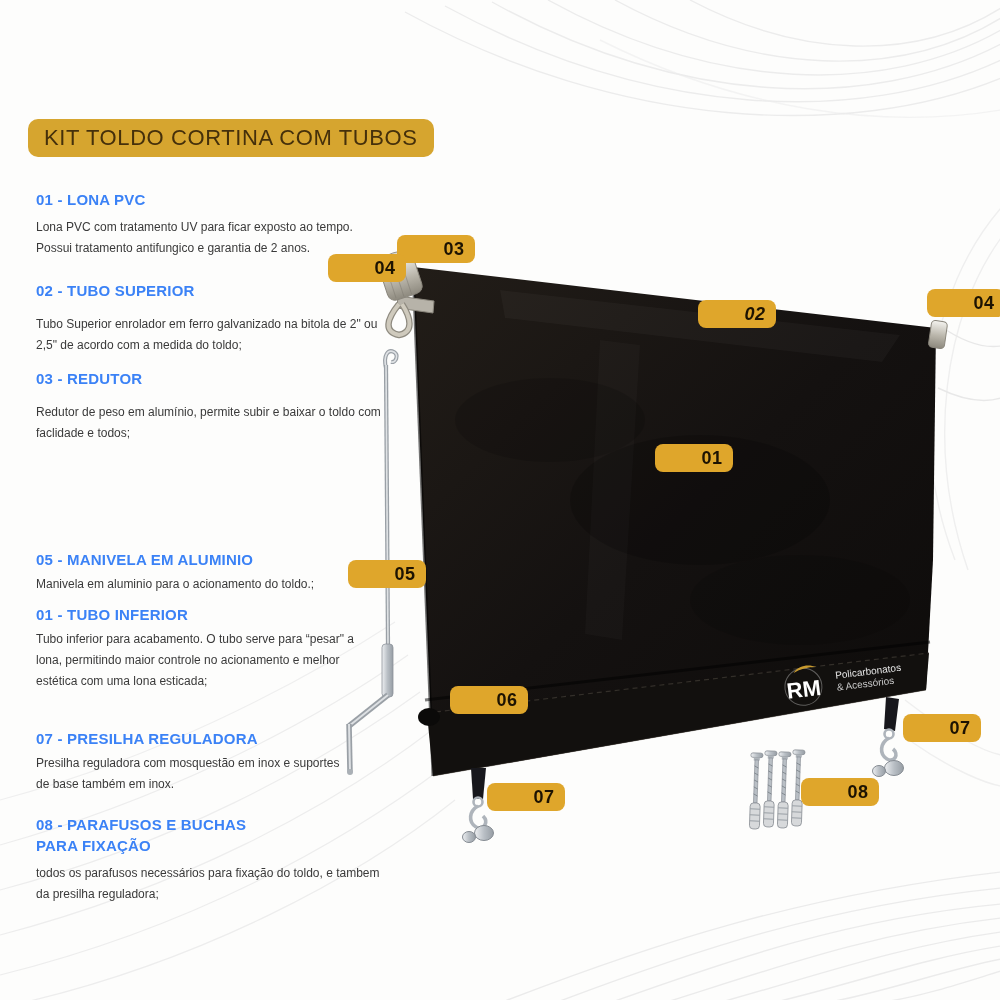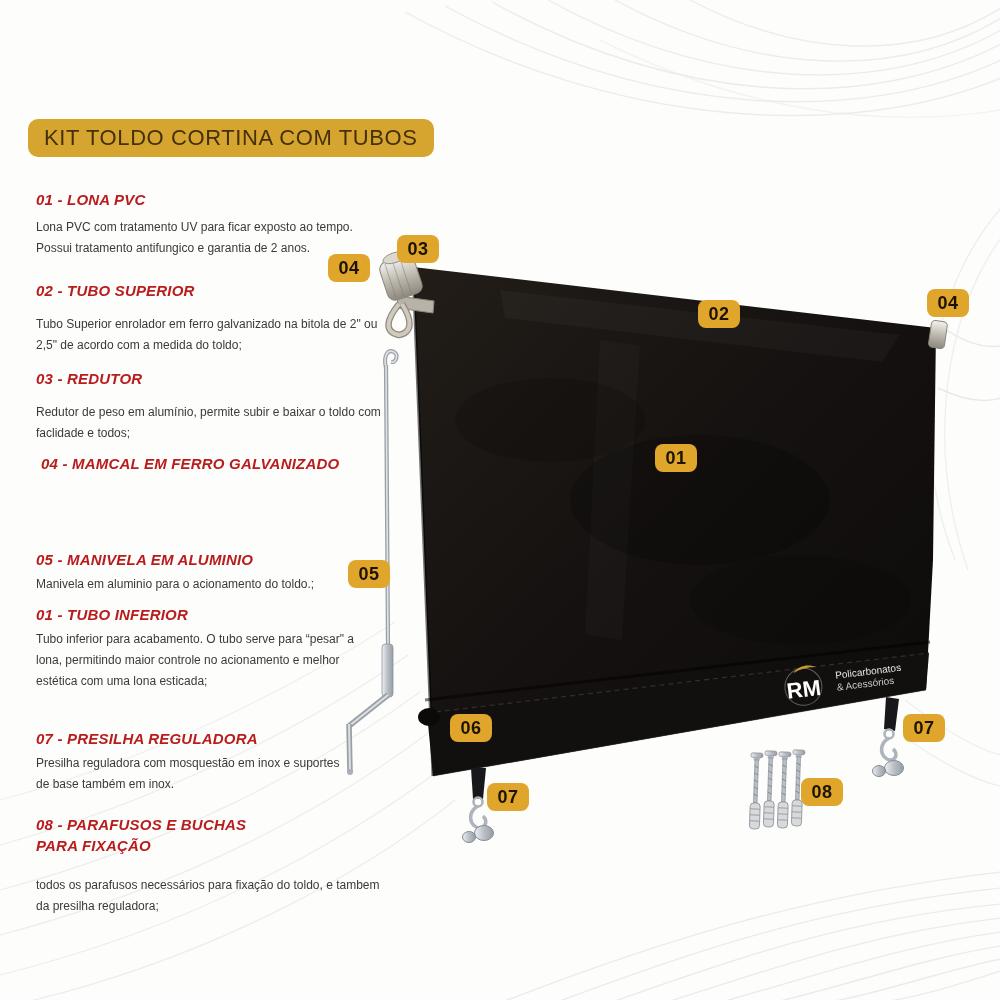--- a/index.html
+++ b/index.html
@@ -6,29 +6,29 @@
   .canvas{position:relative;width:1000px;height:1000px;background:#fdfdfc;overflow:hidden;
           font-family:"Liberation Sans",sans-serif;}
   svg.art{position:absolute;left:0;top:0;width:1000px;height:1000px;}
 
   .banner{position:absolute;left:28px;top:119px;height:38px;line-height:38px;
           padding:0 16px;background:#d6a52f;border-radius:10px;
           font-size:22px;letter-spacing:.6px;color:#45300b;white-space:nowrap;}
 
   .section{position:absolute;left:36px;width:360px;}
   .section h3{margin:0 0 7px 0;font-size:15px;line-height:21px;font-weight:bold;
-              color:#b91c1c;letter-spacing:.2px;font-style:italic;}
-  .section h3.second{margin:-4px 0 19px 0;}
+              color:#3b82f6;letter-spacing:.2px;}
+  .section h3.second{margin:-4px 0 7px 0;}
   .section p{margin:0;font-size:12px;line-height:21px;color:#3a3a3a;}
   .gap-lg h3{margin-bottom:13px;}
   .gap-sm h3{margin-bottom:4px;}
 
   .badge{position:absolute;width:42px;height:28px;background:#dfa62b;border-radius:8px;
          display:flex;align-items:center;justify-content:center;
-         font-size:18px;font-weight:bold;color:#1d1302;letter-spacing:.5px;}
+         font-size:18px;font-weight:bold;color:#1d1302;letter-spacing:.5px;padding-left:36px;}
 
   .rm-logo{position:absolute;left:783px;top:662px;display:flex;gap:7px;align-items:center;
            transform:rotate(-7deg);}
   .rm-mark{position:relative;width:46px;height:38px;}
   .rm-ring{position:absolute;left:1px;top:1px;width:36px;height:36px;border-radius:50%;
            border:1px solid rgba(255,255,255,.32);}
   .rm-text{position:absolute;left:3px;bottom:2px;font-size:22px;font-weight:bold;color:#fff;}
   .rm-swoosh{position:absolute;left:10px;top:-3px;}
   .rm-lines{display:flex;flex-direction:column;font-size:10px;line-height:1.25;}
   .rm-line1{color:#e6e6e6;}
@@ -234,21 +234,20 @@
   </div>
   <div class="section gap-lg" style="top:280px;width:350px;">
     <h3>02 - TUBO SUPERIOR</h3>
     <p>Tubo Superior enrolador em ferro galvanizado na bitola de 2" ou 2,5" de acordo com a medida do toldo;</p>
   </div>
   <div class="section gap-lg" style="top:368px;width:350px;">
     <h3>03 - REDUTOR</h3>
     <p>Redutor de peso em alumínio, permite subir e baixar o toldo com faclidade e todos;</p>
   </div>
   <div class="section gap-lg" style="top:453px;left:41px;width:340px;">
-    <h3>04 - MAMCAL  EM FERRO GALVANIZADO</h3>
   </div>
   <div class="section gap-sm" style="top:549px;width:340px;">
     <h3>05 - MANIVELA EM ALUMINIO</h3>
     <p>Manivela em aluminio para o acionamento do toldo.;</p>
   </div>
   <div class="section gap-sm" style="top:604px;width:325px;">
     <h3>01 - TUBO INFERIOR</h3>
     <p>Tubo inferior para acabamento. O tubo serve para “pesar" a lona, permitindo maior controle no acionamento e melhor estética com uma lona esticada;</p>
   </div>
   <div class="section gap-sm" style="top:728px;width:310px;">
@@ -256,25 +255,25 @@
     <p>Presilha reguladora com mosquestão em inox e suportes de base também em inox.</p>
   </div>
   <div class="section gap-sm" style="top:814px;width:360px;">
     <h3>08 - PARAFUSOS E BUCHAS</h3>
     <h3 class="second">PARA FIXAÇÃO</h3>
     <p>todos os parafusos necessários para fixação do toldo, e tambem da presilha reguladora;</p>
   </div>
 
   <div class="badge" style="left:397px;top:235px;">03</div>
   <div class="badge" style="left:328px;top:254px;">04</div>
-  <div class="badge" style="left:698px;top:300px;">02</div>
+  <div class="badge" style="left:698px;top:300px;font-style:italic;">02</div>
   <div class="badge" style="left:927px;top:289px;">04</div>
   <div class="badge" style="left:655px;top:444px;">01</div>
   <div class="badge" style="left:348px;top:560px;">05</div>
-  <div class="badge" style="left:450px;top:686px;margin-top:28px;">06</div>
+  <div class="badge" style="left:450px;top:686px;">06</div>
   <div class="badge" style="left:487px;top:783px;">07</div>
   <div class="badge" style="left:903px;top:714px;">07</div>
   <div class="badge" style="left:801px;top:778px;">08</div>
 
   <div class="rm-logo">
     <div class="rm-mark">
       <span class="rm-ring"></span>
       <svg class="rm-swoosh" width="28" height="10" viewBox="0 0 28 10">
         <path d="M2 8 C 8 1 18 1 25 5 C 17 4 9 5 2 8 Z" fill="#c89a2e"></path>
       </svg>

